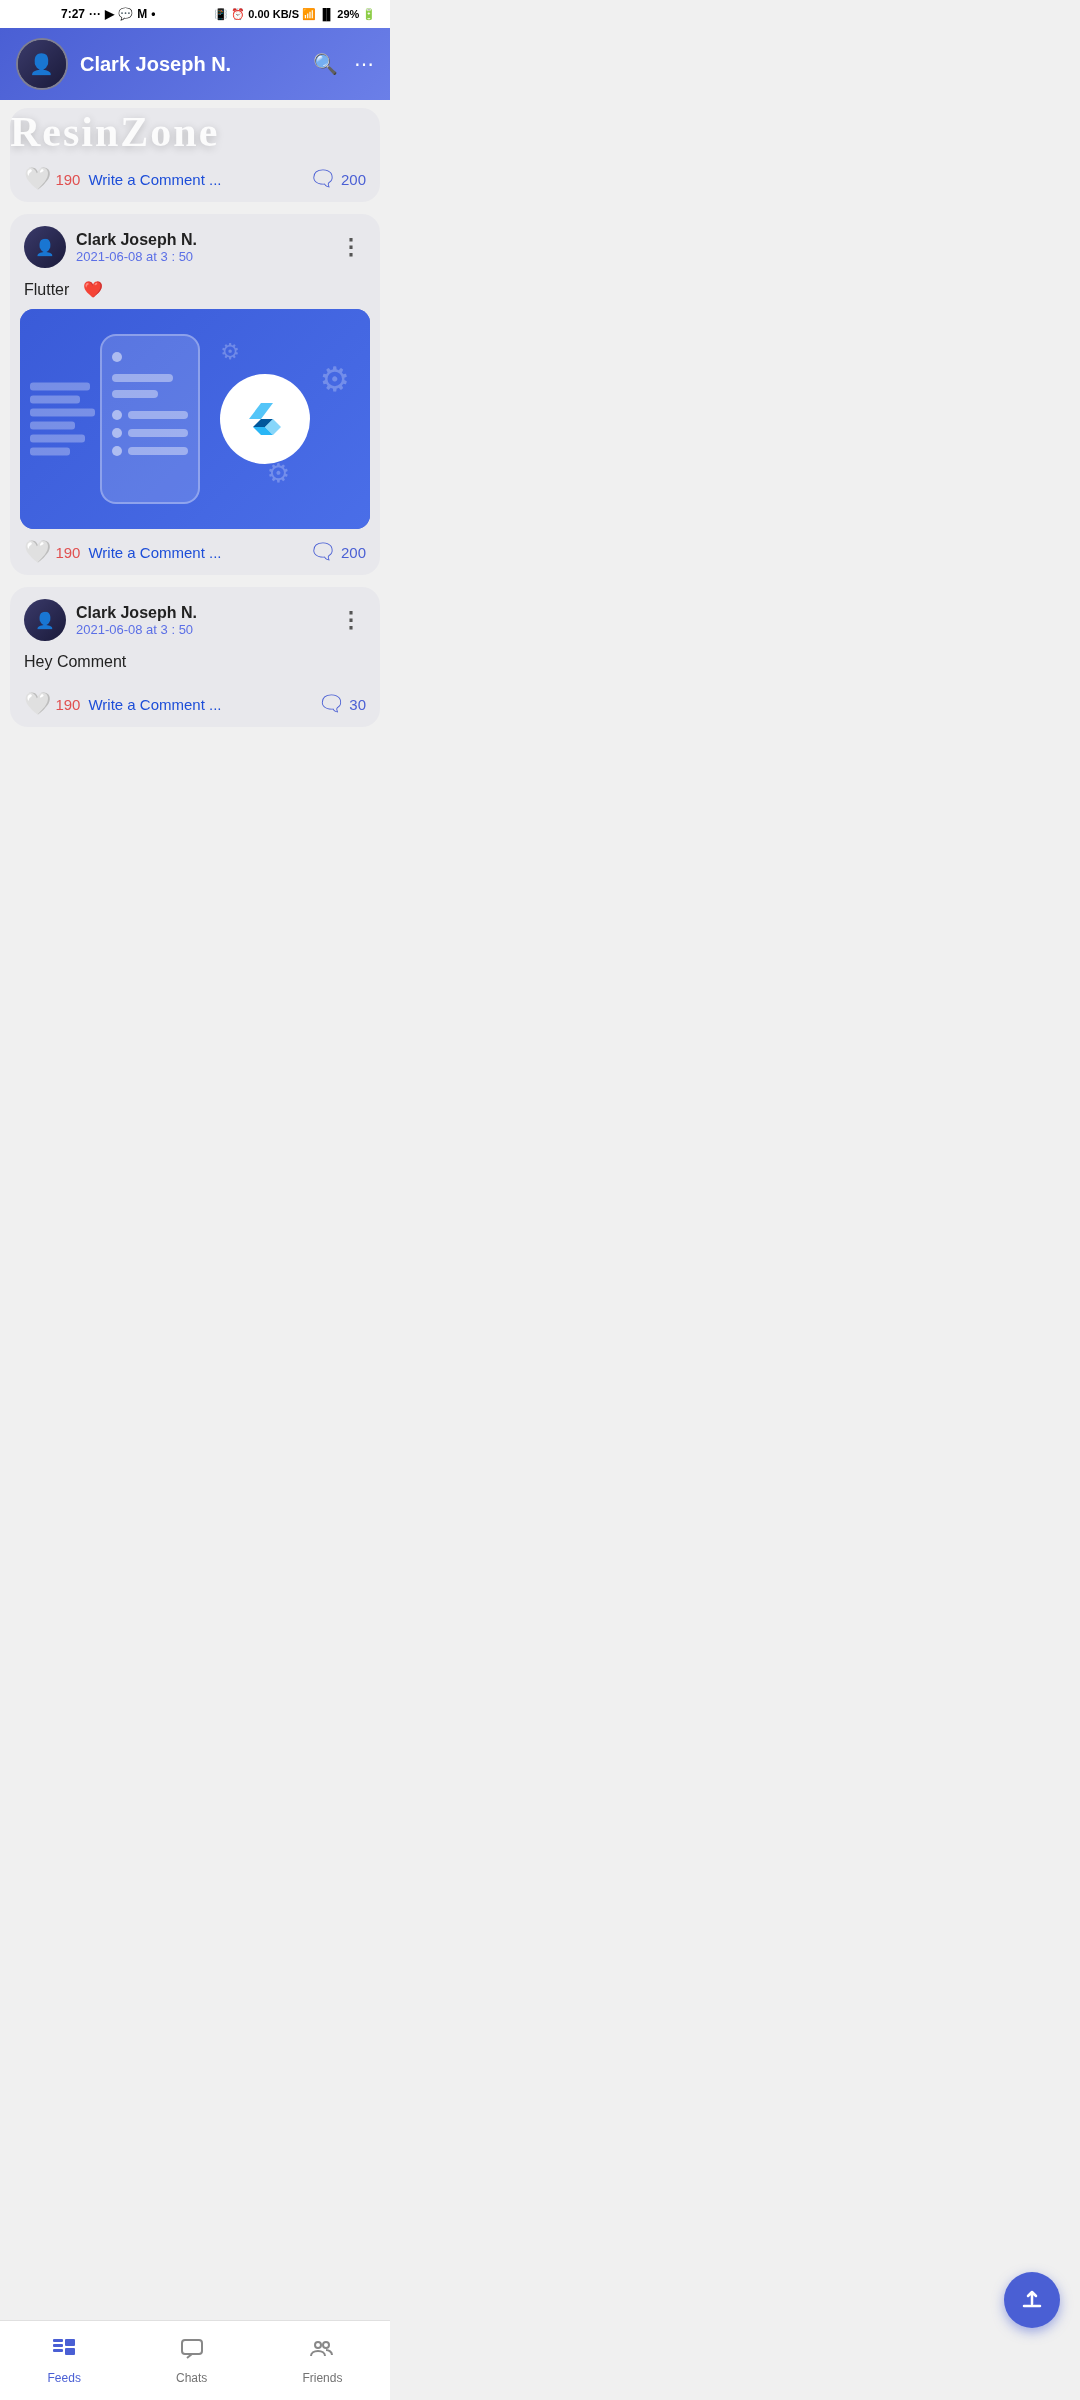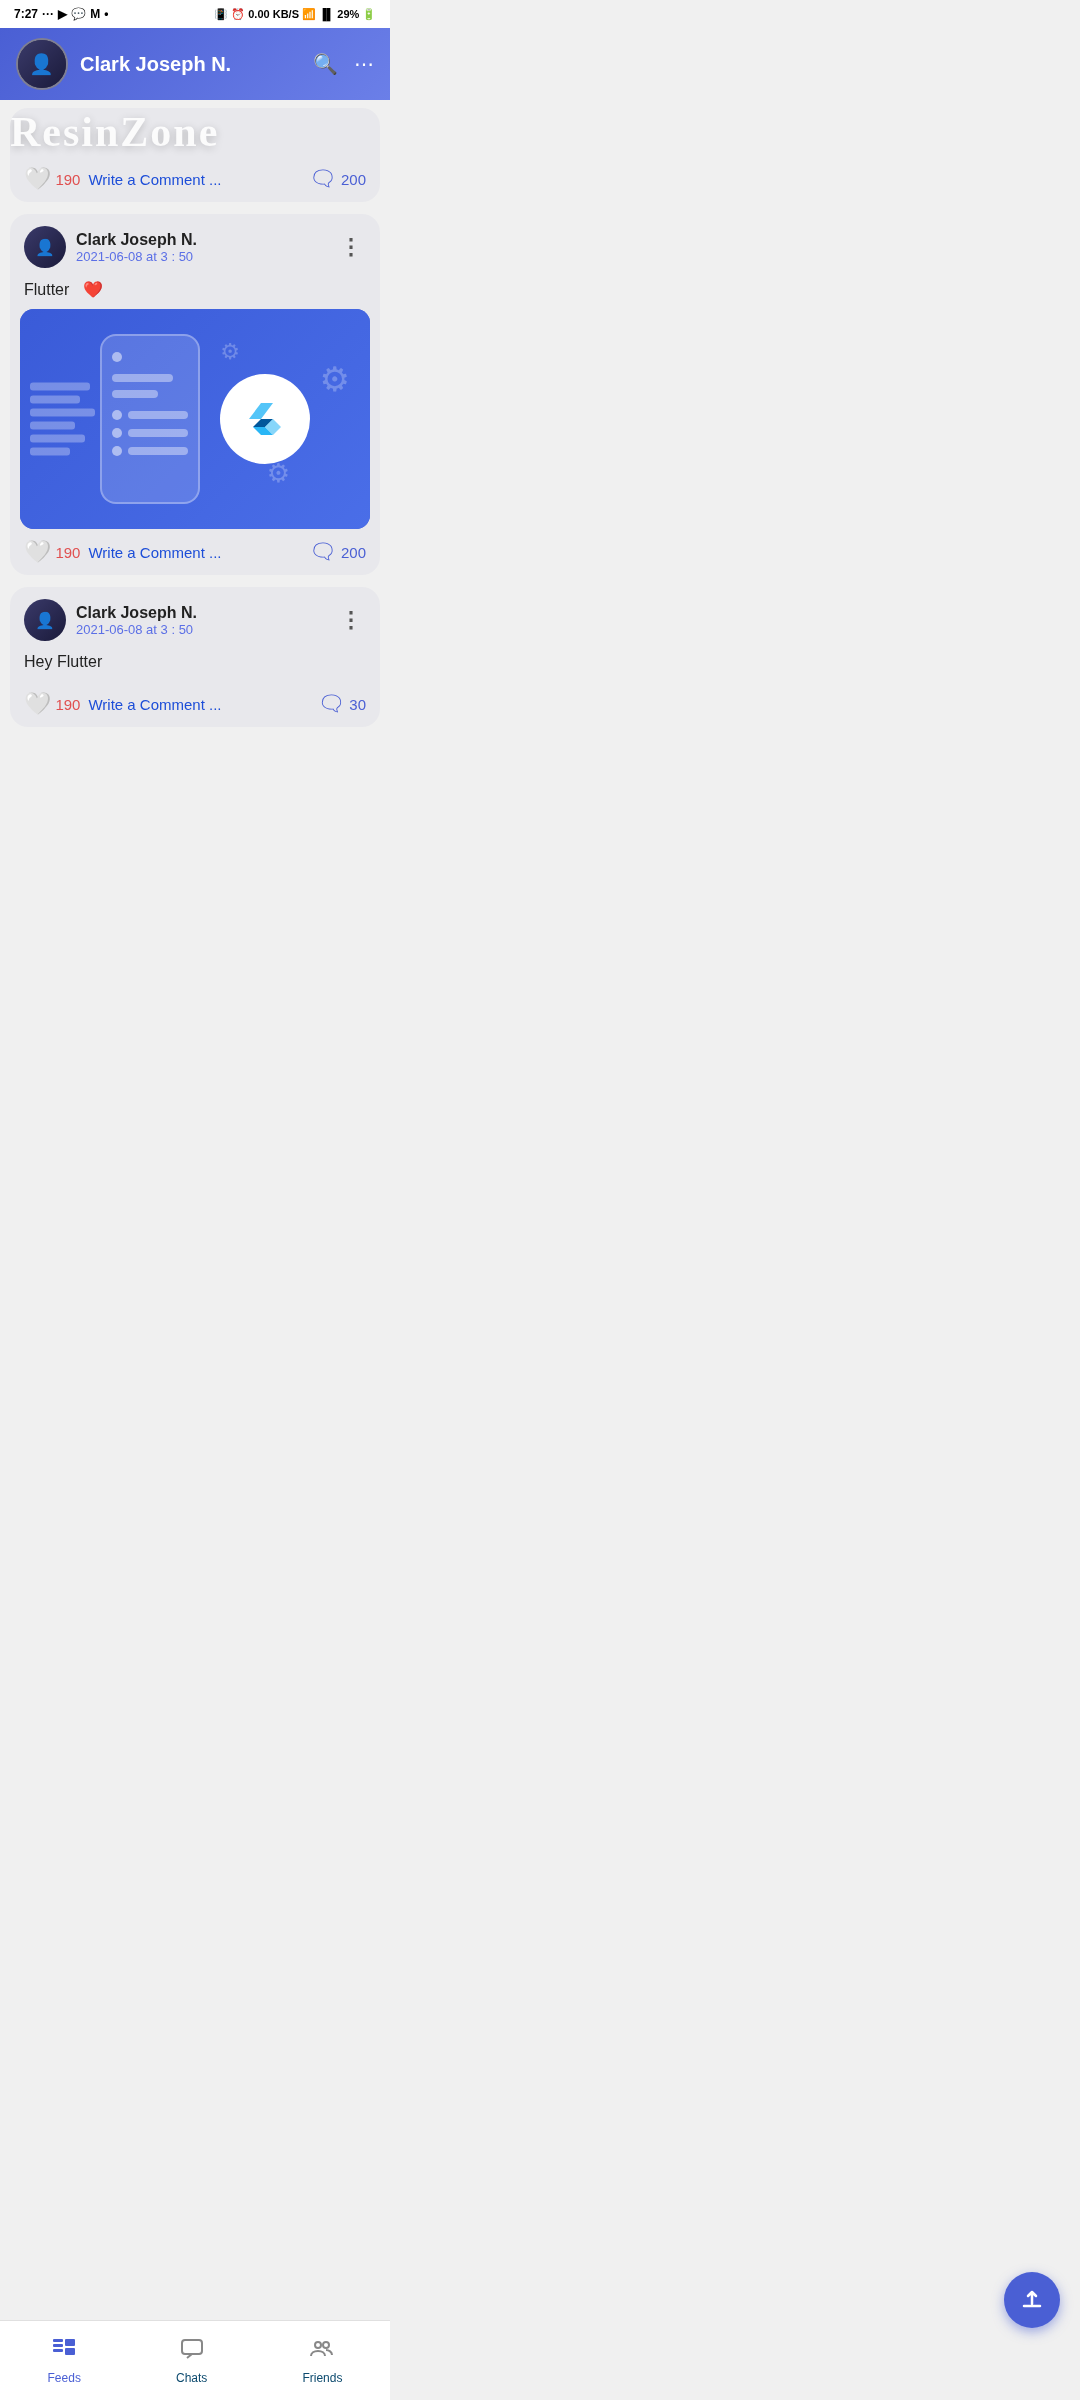--- a/index.html
+++ b/index.html
@@ -17,21 +17,21 @@
     .status-bar {
       background: #fff;
       display: flex;
       justify-content: space-between;
       align-items: center;
       padding: 6px 14px;
       font-size: 12px;
       font-weight: 600;
       height: 28px;
     }
-    .status-left { display: flex; align-items: center; gap: 4px; }
+    .status-left { display: flex; align-items: center; gap: 4px; margin-left: 47px; }
     .status-right { display: flex; align-items: center; gap: 3px; font-size: 11px; }
 
     
     .header {
       background: linear-gradient(135deg, #4a5fd4, #6b7fe8);
       padding: 10px 16px;
       display: flex;
       align-items: center;
       gap: 12px;
     }
@@ -296,21 +296,21 @@
       justify-content: space-around;
       border-top: 1px solid #e0e0e0;
       z-index: 99;
     }
     .nav-item {
       display: flex;
       flex-direction: column;
       align-items: center;
       gap: 3px;
       font-size: 12px;
-      color: #0c4a6e;
+      color: #737373;
     }
     .nav-item.active { color: #4a5fd4; }
     .nav-icon { font-size: 24px; }
     .nav-label { font-size: 12px; font-weight: 500; }
   </style>
 </head>
 <body>
 
 <div class="status-bar">
   <div class="status-left">
@@ -442,21 +442,21 @@
   <div class="post-card">
     <div class="post-header">
       <div class="post-avatar">👤</div>
       <div class="post-meta">
         <div class="post-author">Clark Joseph N.</div>
         <div class="post-date">2021-06-08 at 3 : 50</div>
       </div>
       <div class="post-menu">⋮</div>
     </div>
     <div class="post-content">
-      <span>Hey Flutter</span>
+      <span>Hey Comment</span>
     </div>
     <div class="post-actions">
       <div class="action-like">
         <span class="action-like-heart">🤍</span>
         <span>190</span>
       </div>
       <div class="action-comment">
         <span>Write a Comment ...</span>
       </div>
       <div class="action-count">

